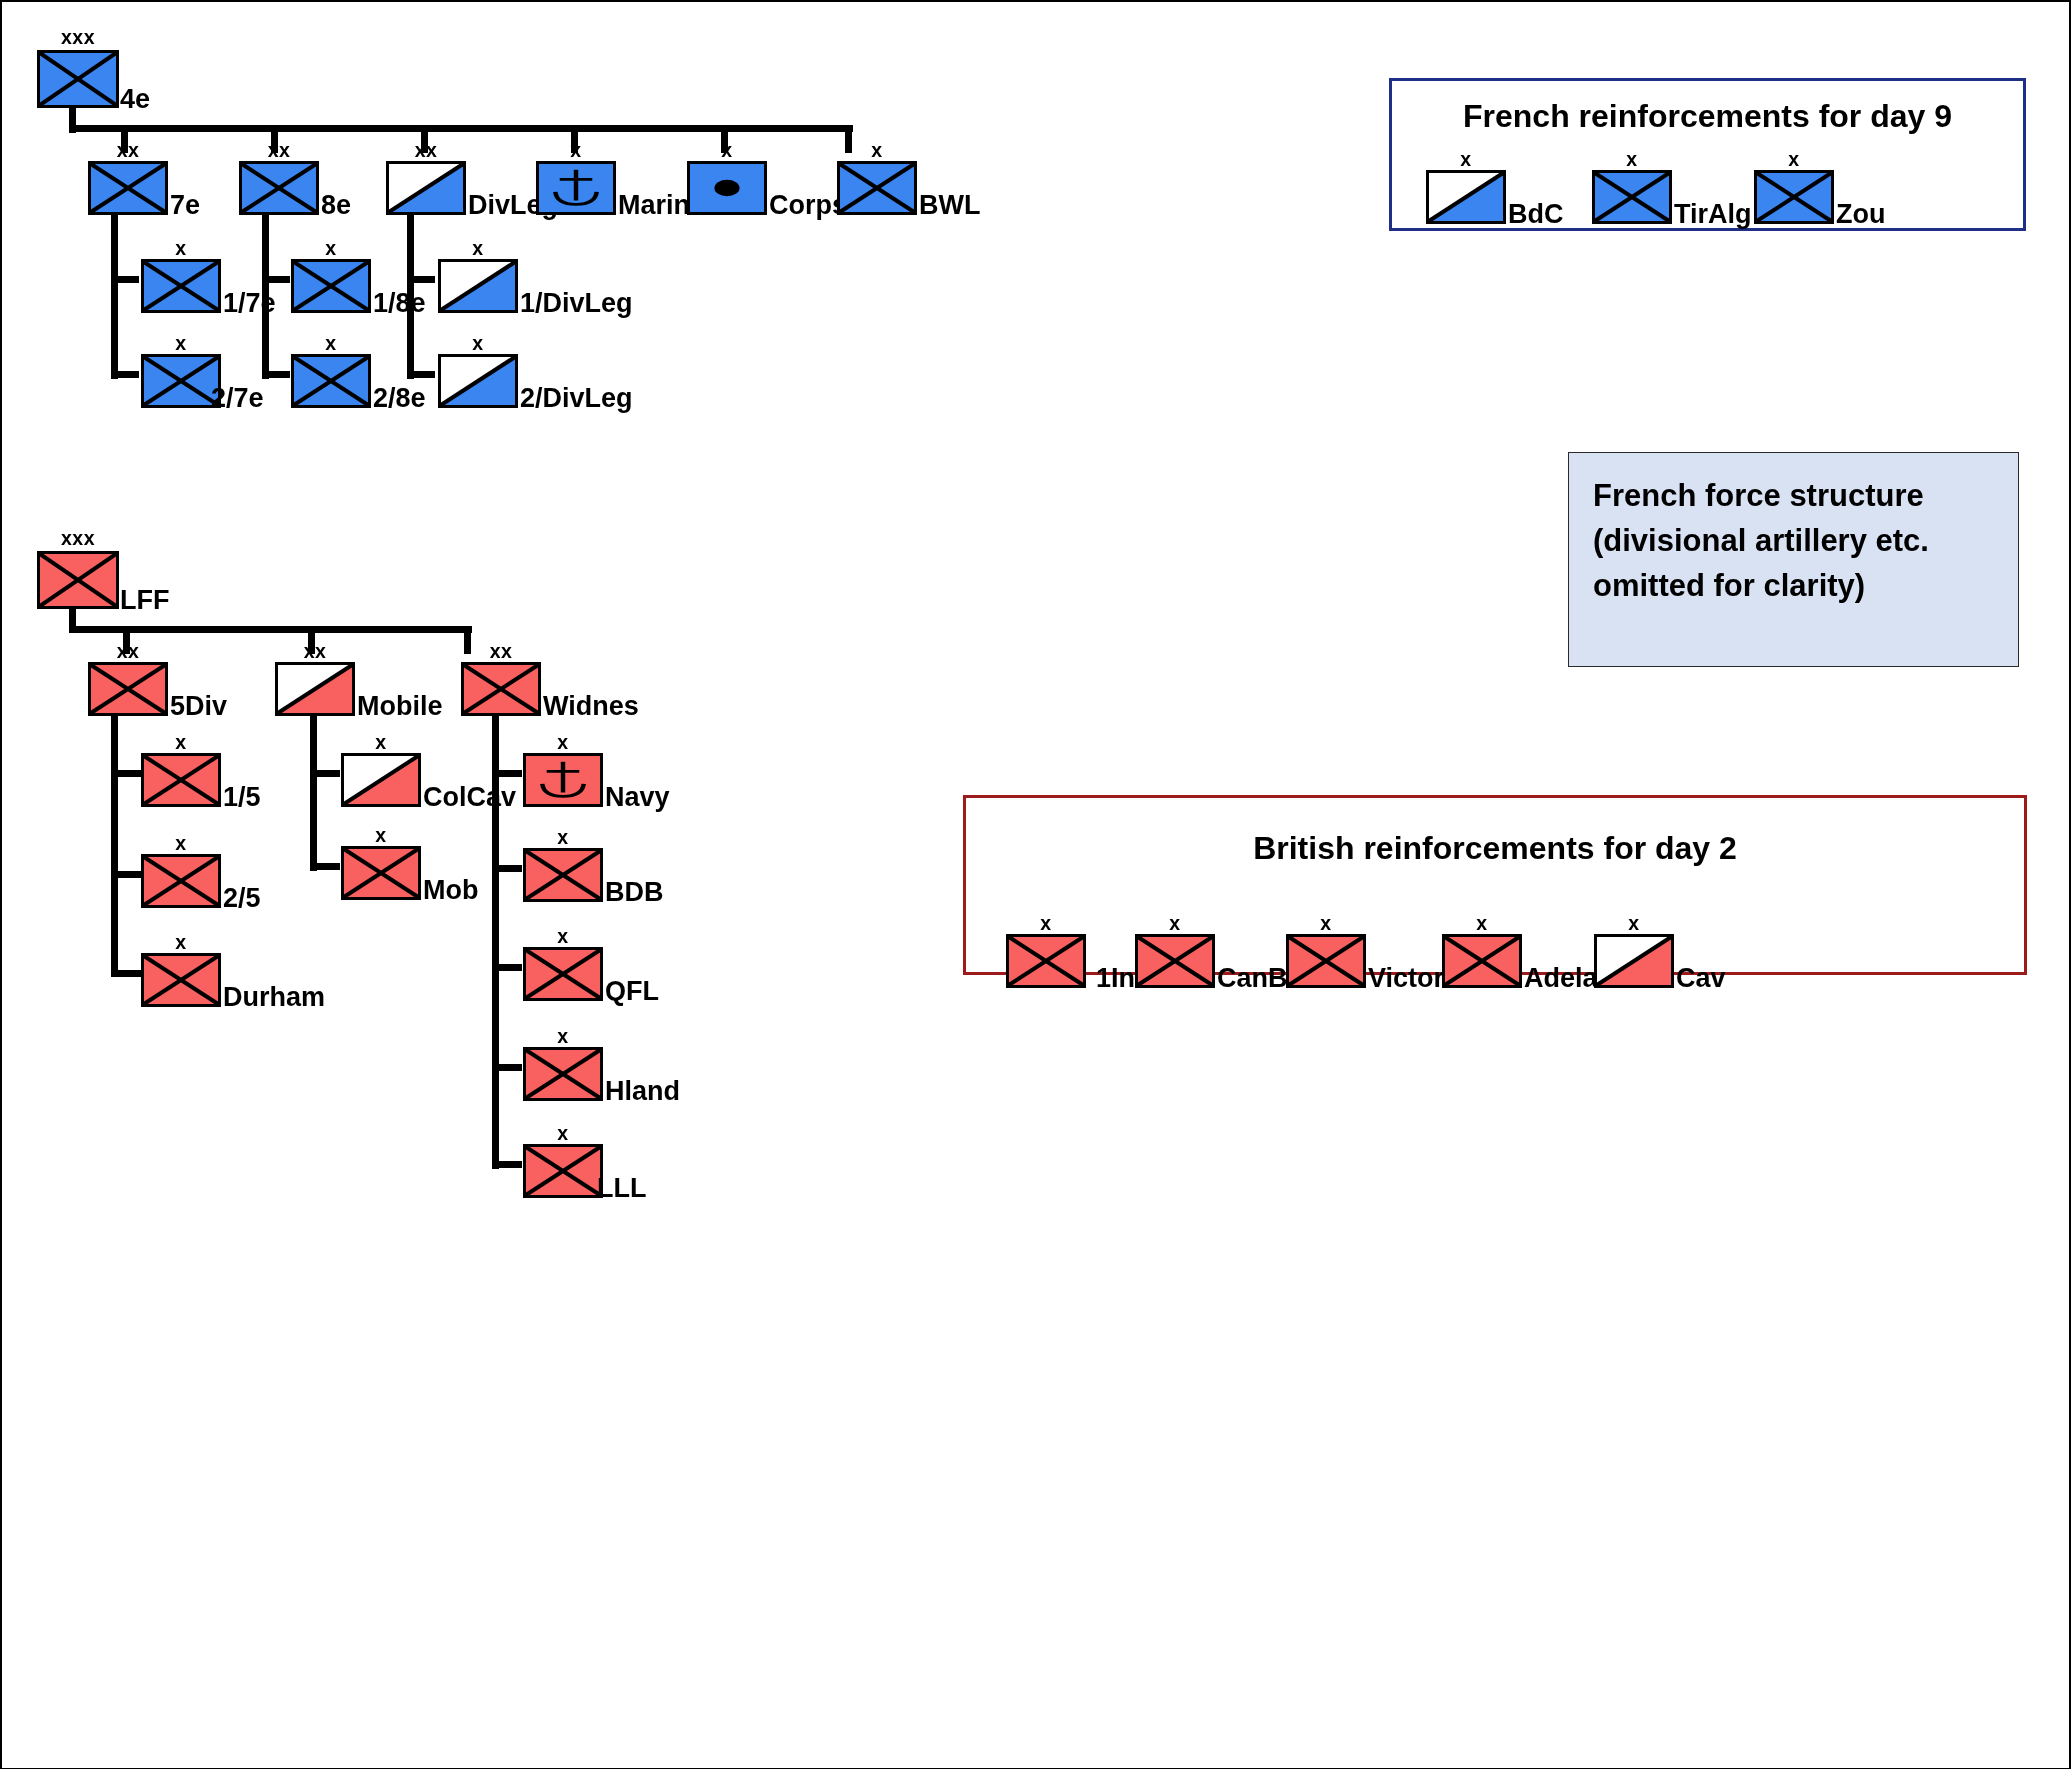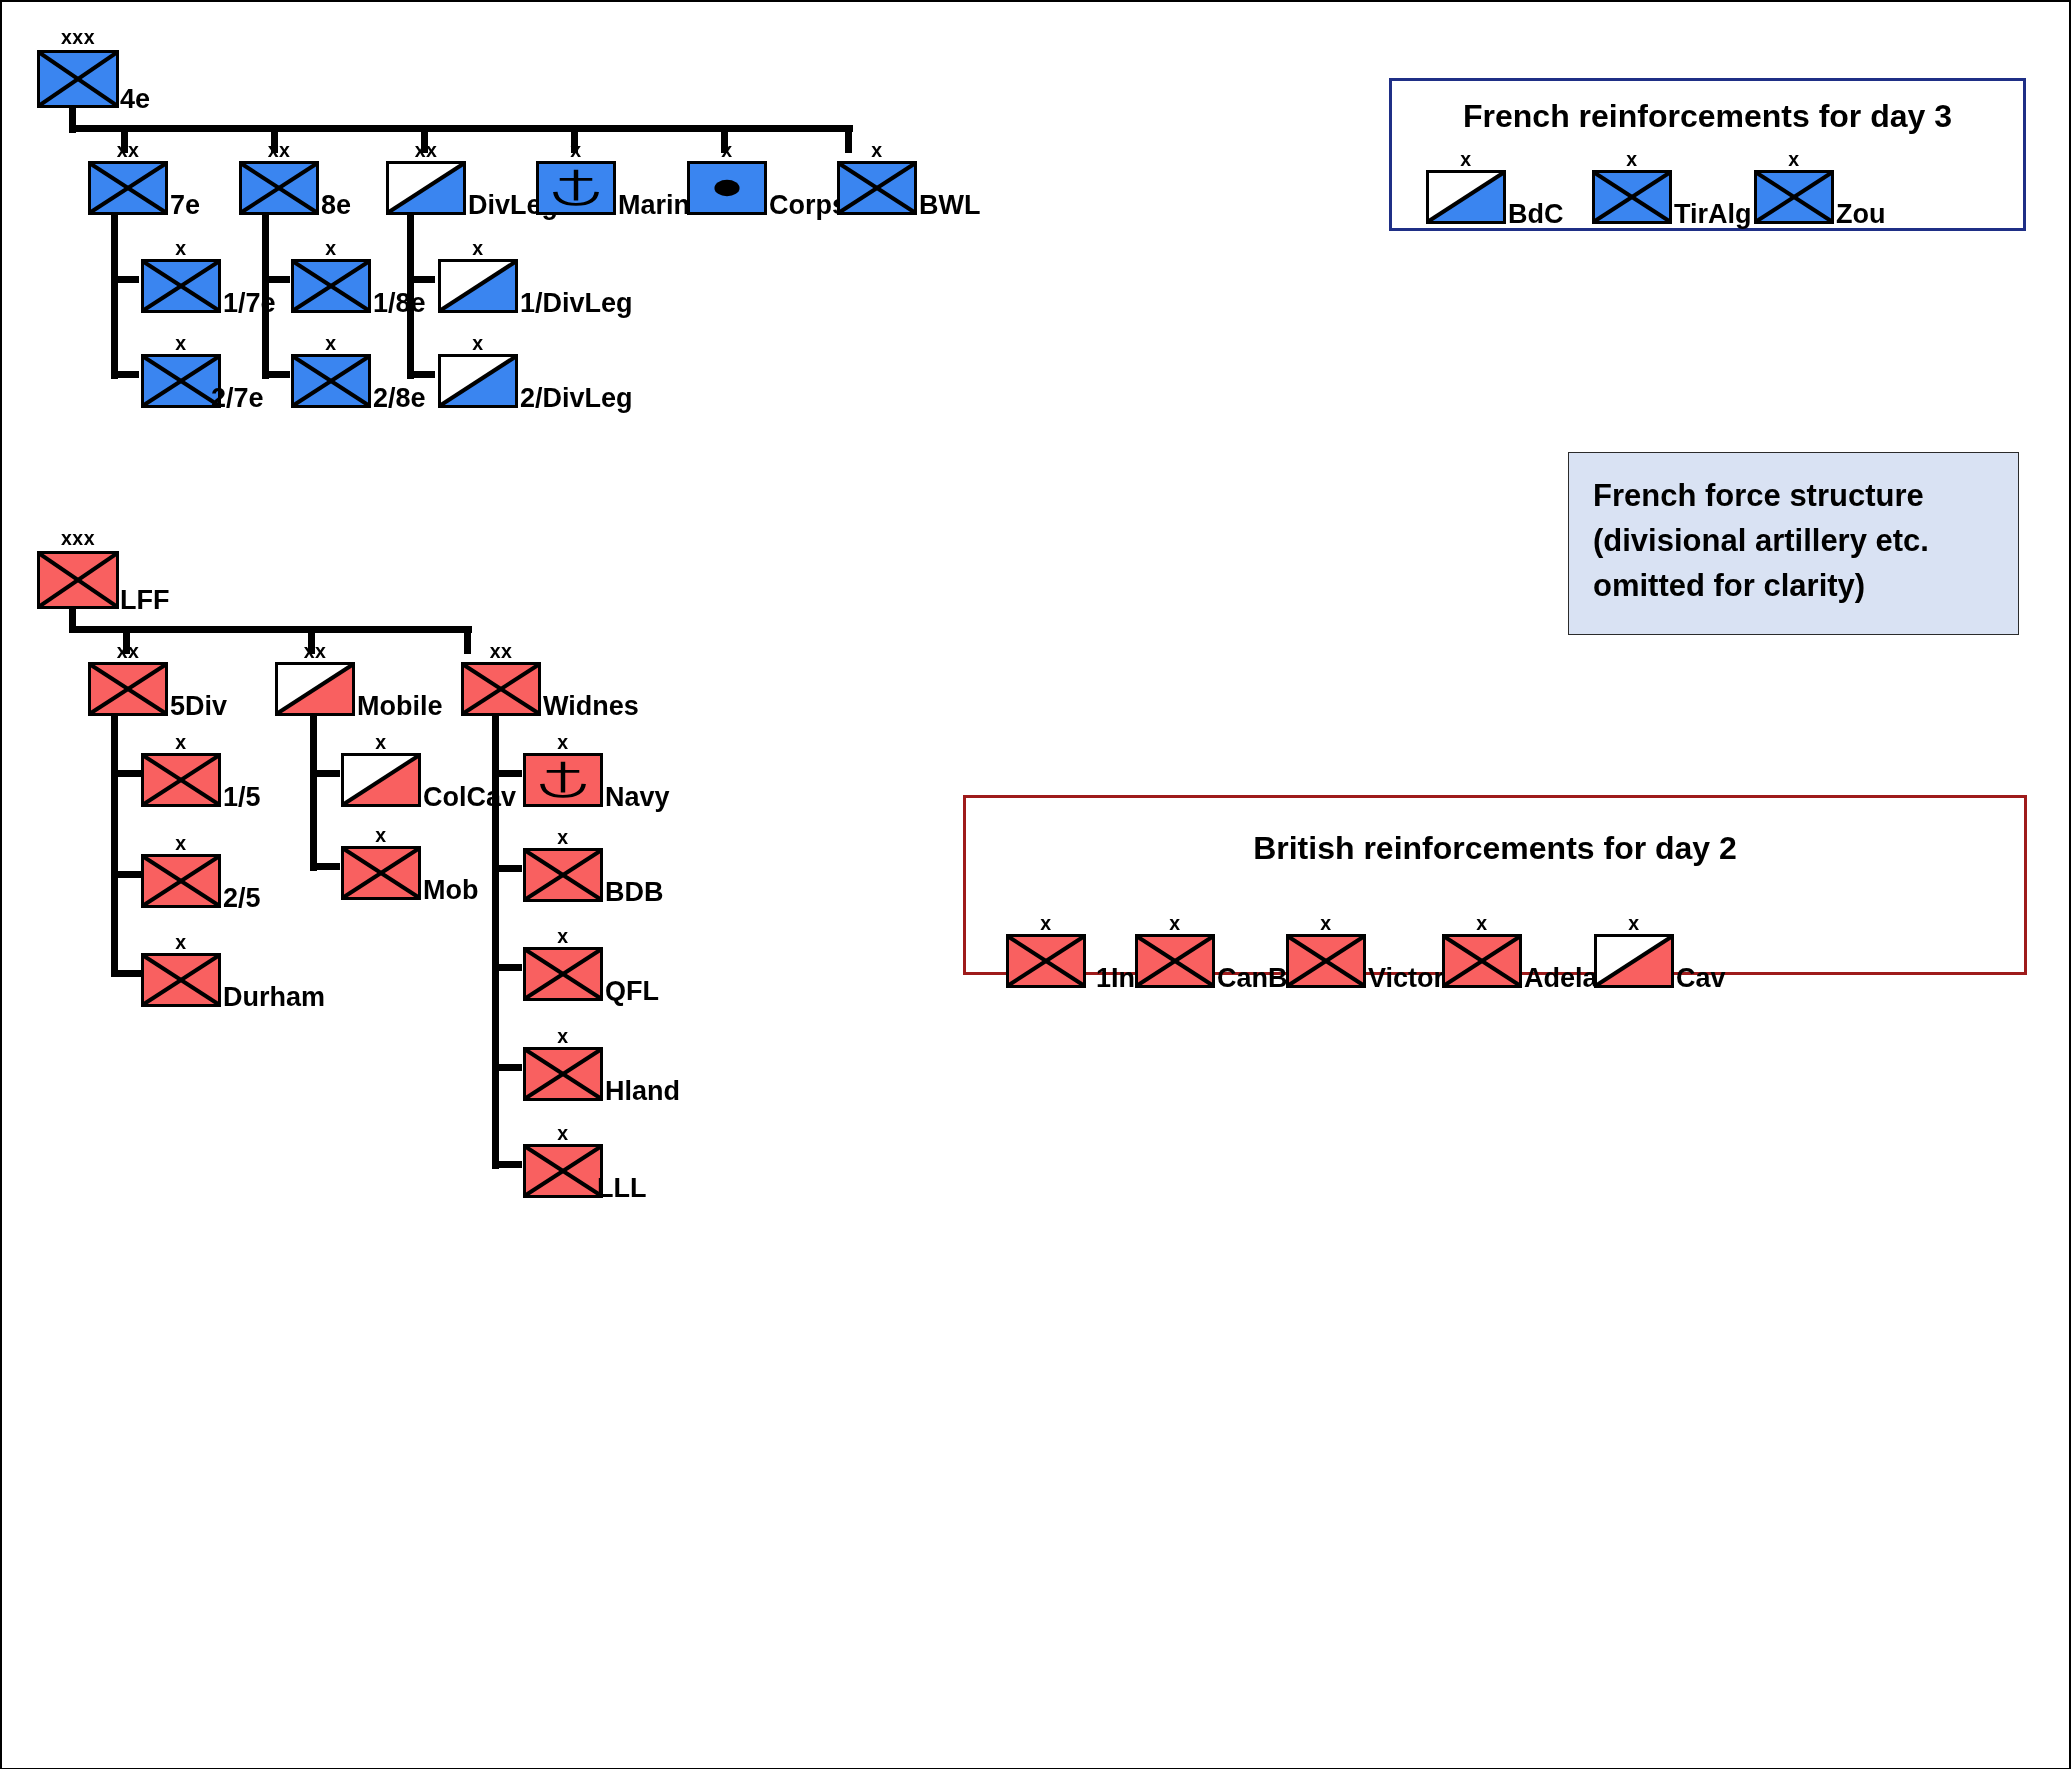--- a/index.html
+++ b/index.html
@@ -263,21 +263,21 @@
     <div class="symbolbox" style="left:0; top:20.4px; width:80px; height:54px; background:#ffffff;">
       <svg viewBox="0 0 100 100" preserveAspectRatio="none">
           <polygon points="100,0 100,100 0,100" fill="#3a85f0"></polygon>
           <line x1="0" y1="100" x2="100" y2="0" stroke="#000" stroke-width="4" vector-effect="non-scaling-stroke"></line>
         </svg>
     </div>
     <div class="ulabel" style="left:82px; top:51px;">2/DivLeg</div>
   </div>
 
   <div class="panel panel-fr" style="left:1387px; top:76px; width:637px; height:153px;">
-    <div class="panel-title" style="top:16.7px;">French reinforcements for day 3</div>
+    <div class="panel-title" style="top:16.7px;">French reinforcements for day 9</div>
 
     <div class="unit" style="left:34px; top:69px; width:80px;">
       <div class="echelon" style="top:0;">x</div>
       <div class="symbolbox" style="left:0; top:20.4px; width:80px; height:54px; background:#ffffff;">
         <svg viewBox="0 0 100 100" preserveAspectRatio="none">
             <polygon points="100,0 100,100 0,100" fill="#3a85f0"></polygon>
             <line x1="0" y1="100" x2="100" y2="0" stroke="#000" stroke-width="4" vector-effect="non-scaling-stroke"></line>
           </svg>
       </div>
       <div class="ulabel" style="left:82px; top:51px;">BdC</div>
@@ -299,21 +299,21 @@
       <div class="symbolbox" style="left:0; top:20.4px; width:80px; height:54px; background:#3a85f0;">
         <svg viewBox="0 0 100 100" preserveAspectRatio="none">
             <line x1="0" y1="0" x2="100" y2="100" stroke="#000" stroke-width="4" vector-effect="non-scaling-stroke"></line>
             <line x1="100" y1="0" x2="0" y2="100" stroke="#000" stroke-width="4" vector-effect="non-scaling-stroke"></line>
           </svg>
       </div>
       <div class="ulabel" style="left:82px; top:51px;">Zou</div>
     </div>
   </div>
 
-  <div class="note note-fr" style="left:1566px; top:450px; width:451px; height:183px;">French force structure (divisional artillery etc. omitted for clarity)</div>
+  <div class="note note-fr" style="left:1566px; top:450px; width:451px; height:215px;">French force structure (divisional artillery etc. omitted for clarity)</div>
 
   <div class="line" style="left:67px; top:596px; width:7.4px; height:35px;"></div>
   <div class="line" style="left:67px; top:624px; width:403px; height:7.4px;"></div>
   <div class="line" style="left:121px; top:624px; width:7.4px; height:28px;"></div>
   <div class="line" style="left:306px; top:624px; width:7.4px; height:28px;"></div>
   <div class="line" style="left:462px; top:624px; width:7.4px; height:28px;"></div>
 
   <div class="line" style="left:109px; top:696px; width:7.4px; height:278px;"></div>
   <div class="line" style="left:109px; top:768px; width:30px; height:7.4px;"></div>
   <div class="line" style="left:109px; top:869px; width:30px; height:7.4px;"></div>

